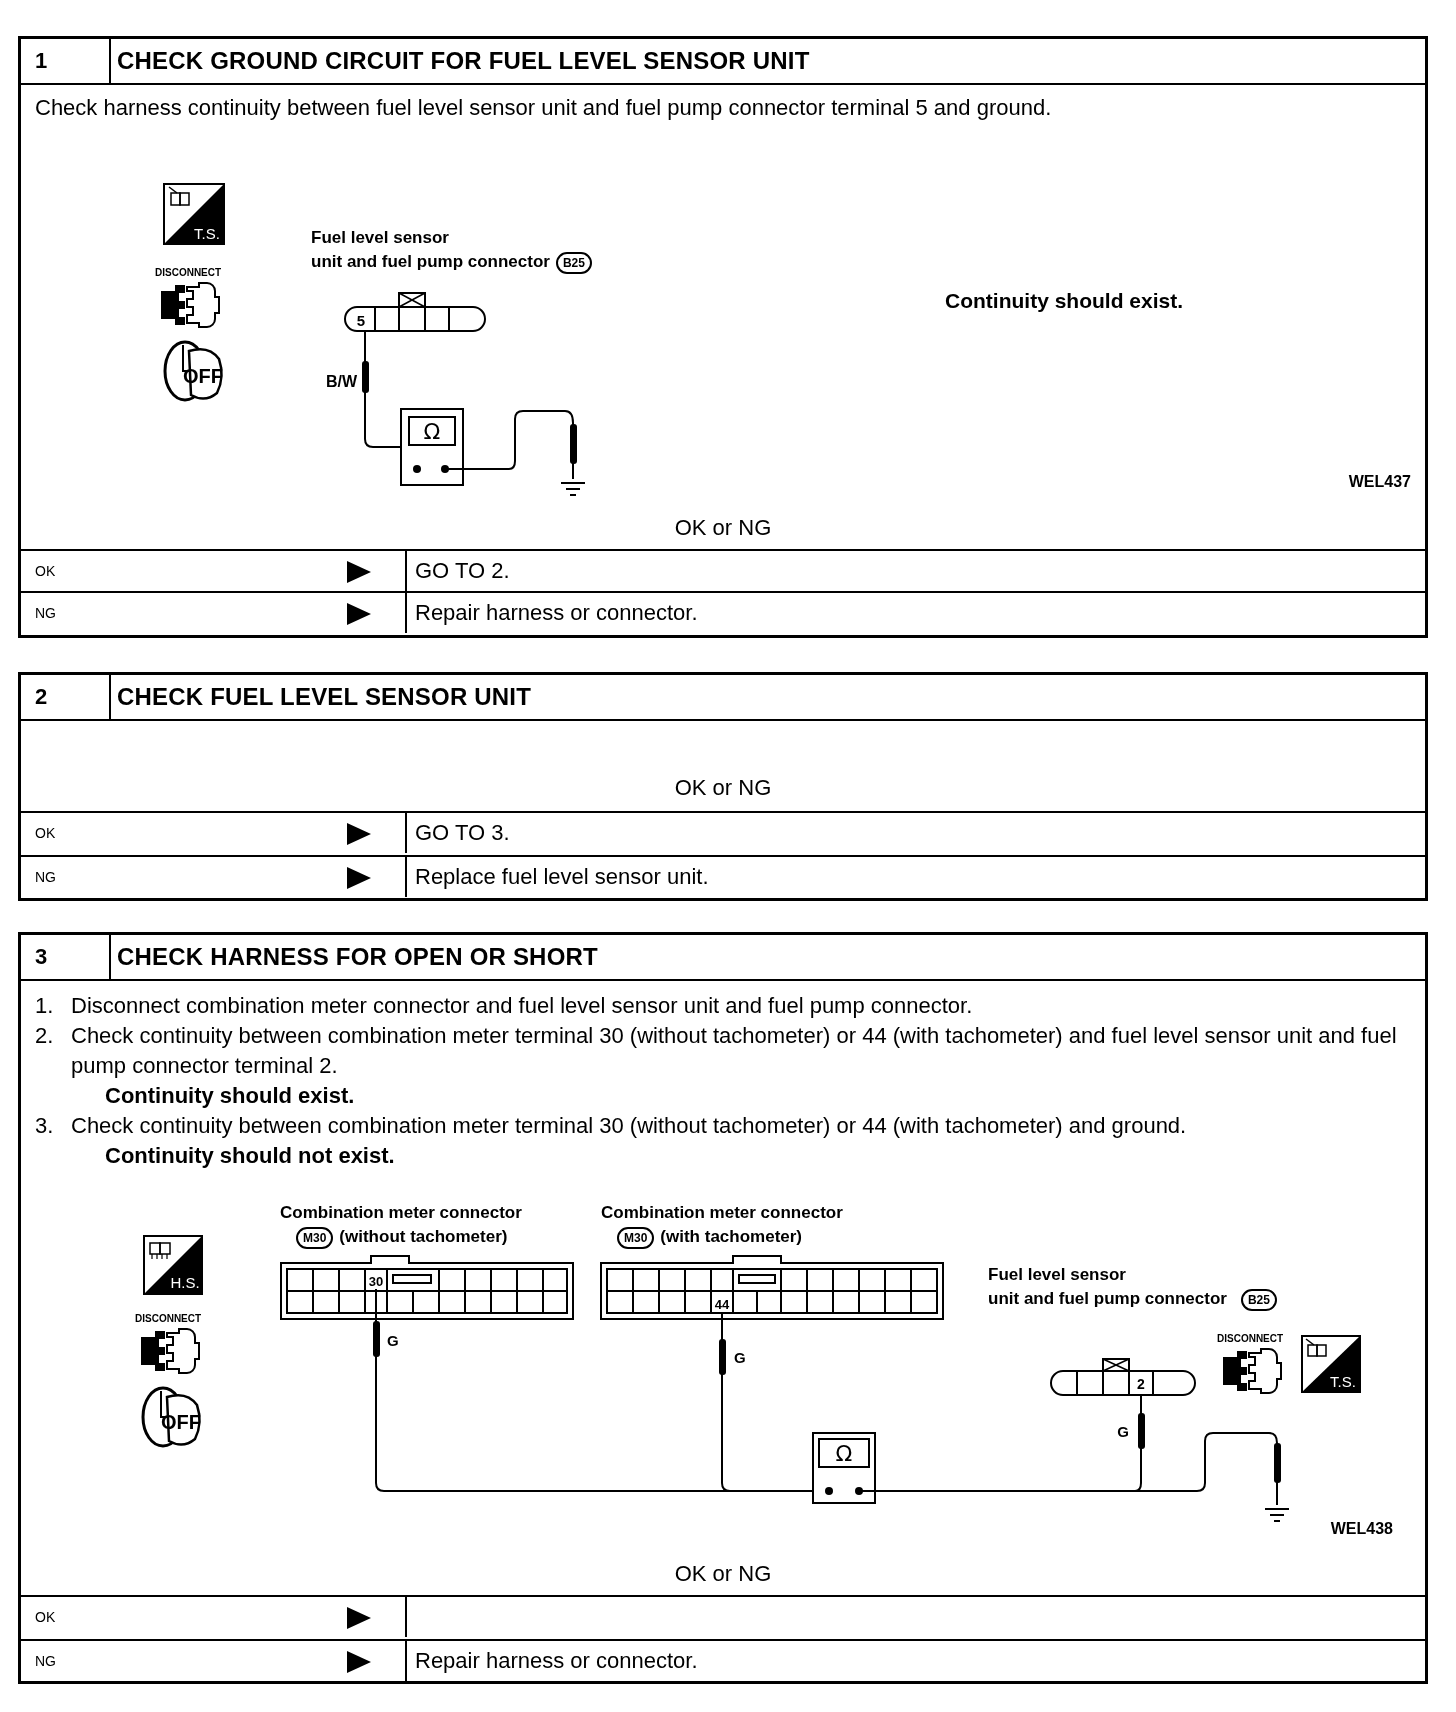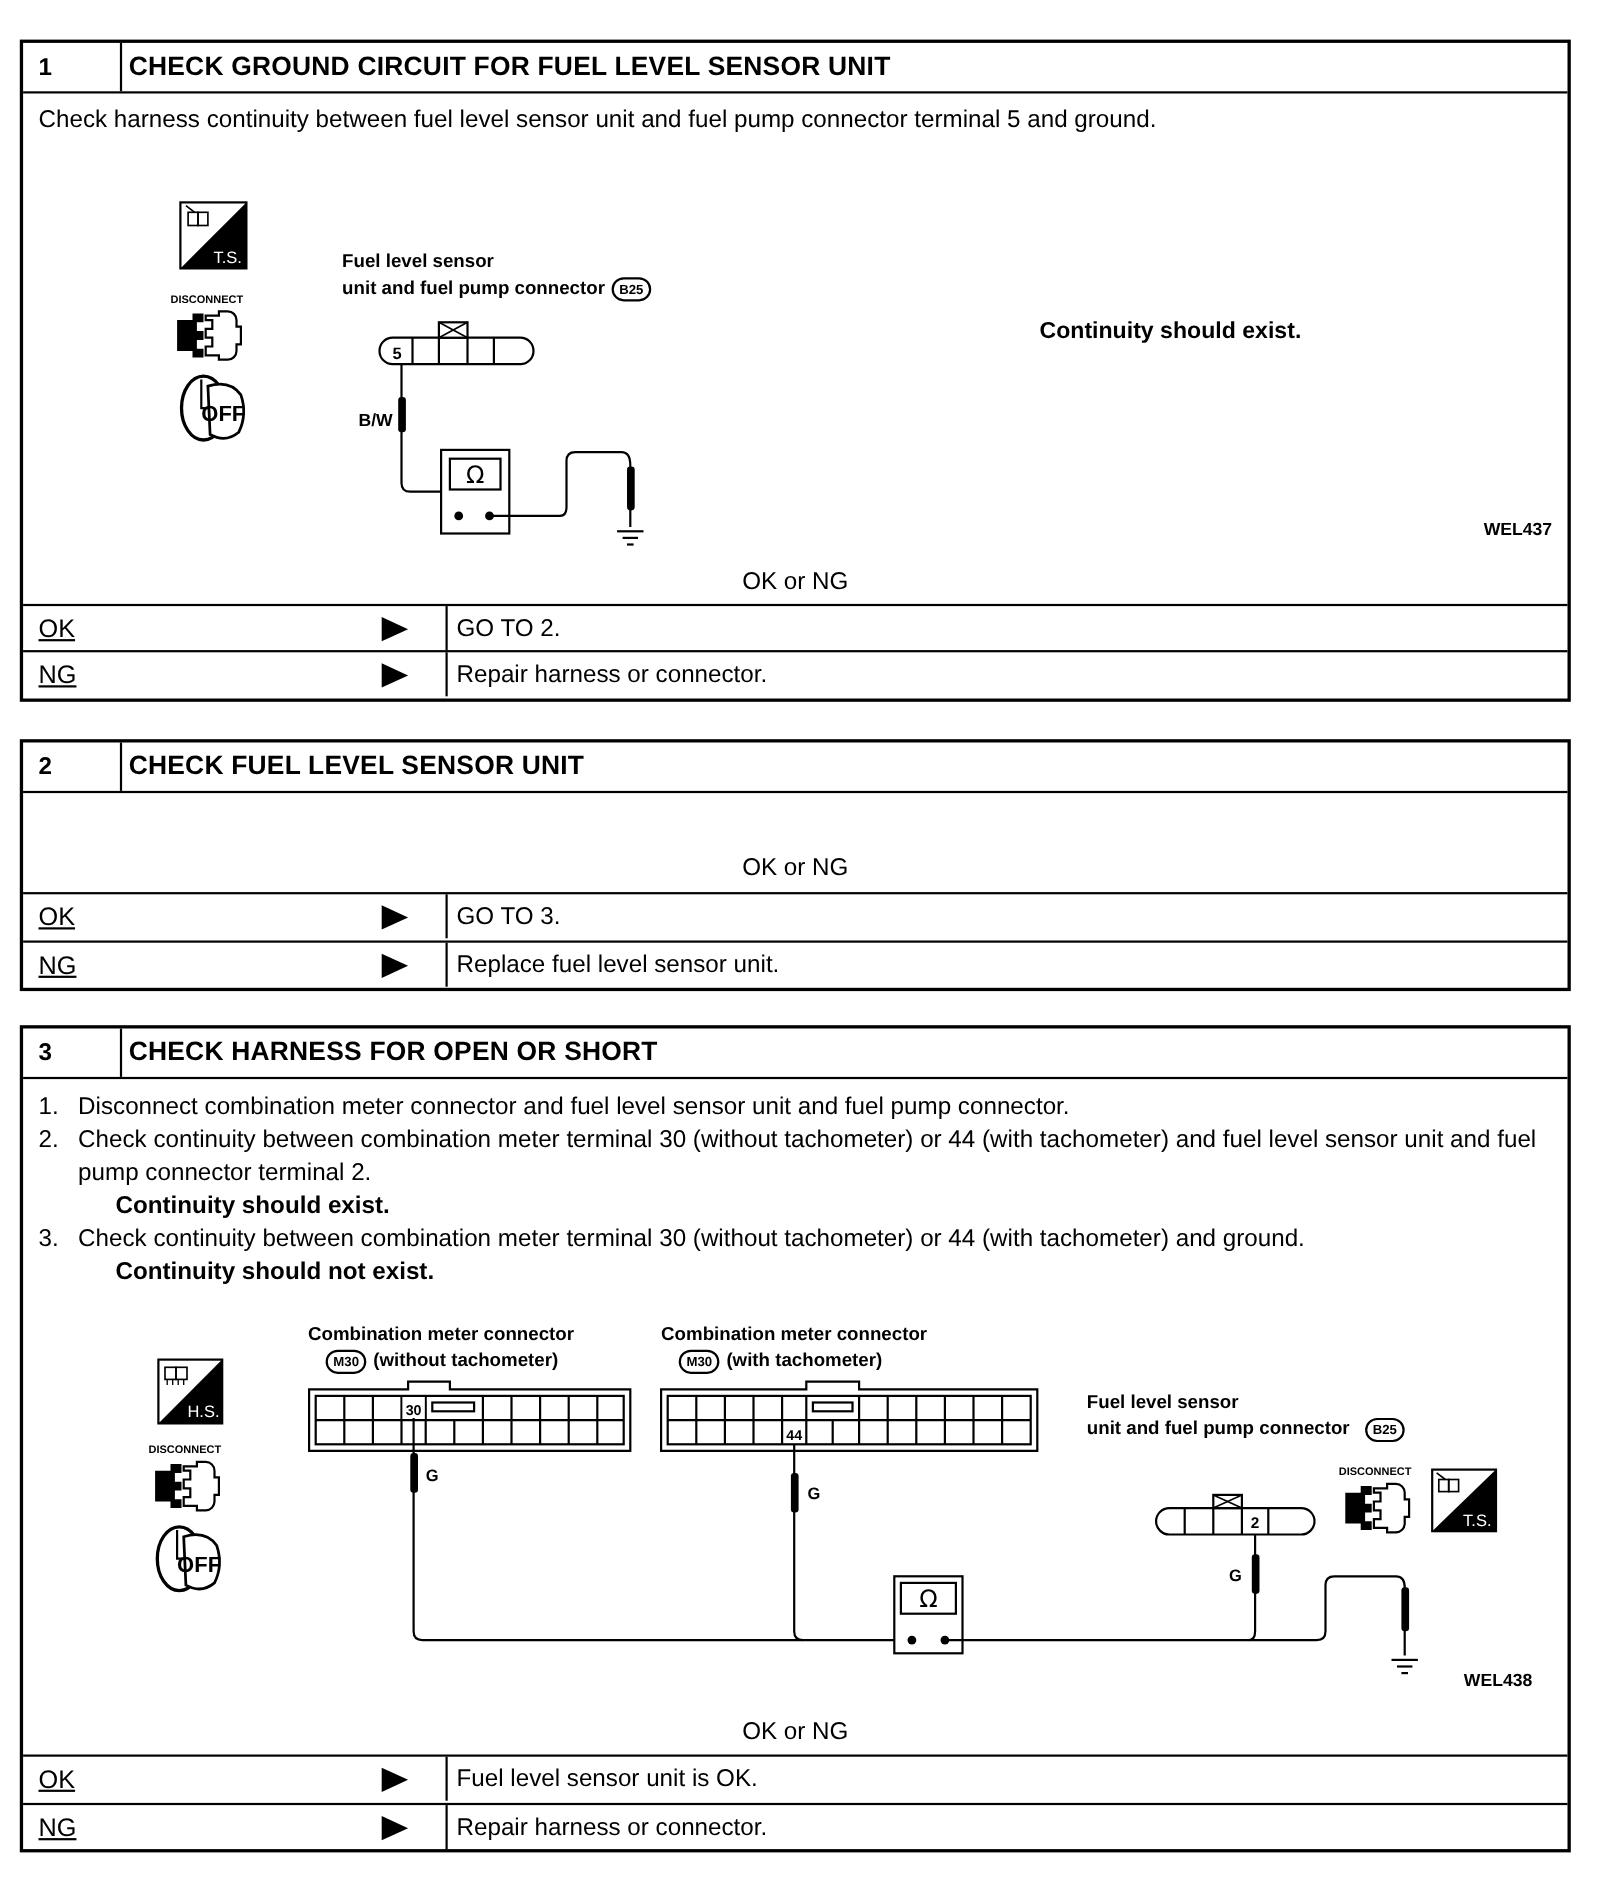--- a/index.html
+++ b/index.html
@@ -7,21 +7,21 @@
          font-family:"Liberation Sans", "DejaVu Sans", sans-serif; color:#000; }
   .tbl { position:absolute; left:18px; width:1410px; border:3px solid #000; box-sizing:border-box; }
   .hdr { position:absolute; left:0; right:0; top:0; height:44px; border-bottom:2px solid #000; }
   .hdr .num { position:absolute; left:0; top:0; width:90px; height:44px; border-right:2px solid #000;
               font-weight:bold; font-size:22px; line-height:44px; padding-left:14px; box-sizing:border-box; }
   .hdr .title { position:absolute; left:96px; top:0; height:44px; line-height:44px;
                 font-weight:bold; font-size:24px; letter-spacing:0.2px; }
   .body-text { position:absolute; left:14px; font-size:22px; }
   .oknq { position:absolute; left:0; right:0; text-align:center; font-weight:normal; font-size:22px; }
   .row { position:absolute; left:0; right:0; height:42px; border-top:2px solid #000; box-sizing:border-box; }
-  .row .k { position:absolute; left:14px; top:0; line-height:40px; font-size:23px;text-decoration:underline; }
+  .row .k { position:absolute; left:14px; top:0; line-height:40px; font-size:14px; }
   .row .arr { position:absolute; left:326px; top:10px; width:0; height:0;
               border-left:24px solid #000; border-top:11px solid transparent; border-bottom:11px solid transparent; }
   .row .div { position:absolute; left:384px; top:0; bottom:0; border-left:2px solid #000; }
   .row .v { position:absolute; left:394px; top:0; line-height:40px; font-size:22px; }
   .lbl { position:absolute; font-size:17px; font-weight:bold; line-height:24px; white-space:nowrap; }
   .badge { display:inline-block; border:2px solid #000; border-radius:12px; font-size:12px; padding:0 5px;
            line-height:18px; margin-left:6px; vertical-align:middle; }
   .badge.l { margin-left:16px; margin-right:6px; }
   .fig { position:absolute; font-size:18px; font-weight:bold; }
   ol.steps { position:absolute; left:14px; right:14px; margin:0; padding:0; list-style:none; font-size:22px; line-height:30px; }
@@ -283,21 +283,20 @@
     <text x="42" y="52" fill="#fff" font-size="15" text-anchor="middle" font-family="Liberation Sans, sans-serif">T.S.</text>
   </svg>
 
   <div class="fig" style="right:32px; top:585px; font-size:16px;">WEL438</div>
 
   <div class="oknq" style="top:626px;">OK or NG</div>
   <div class="row" style="top:660px;">
     <span class="k">OK</span>
     <span class="arr"></span>
     <span class="div"></span>
-    <span class="v">Fuel level sensor unit is OK.</span>
   </div>
   <div class="row" style="top:704px;">
     <span class="k">NG</span>
     <span class="arr"></span>
     <span class="div"></span>
     <span class="v">Repair harness or connector.</span>
   </div>
 </div>
 
 </body></html>

